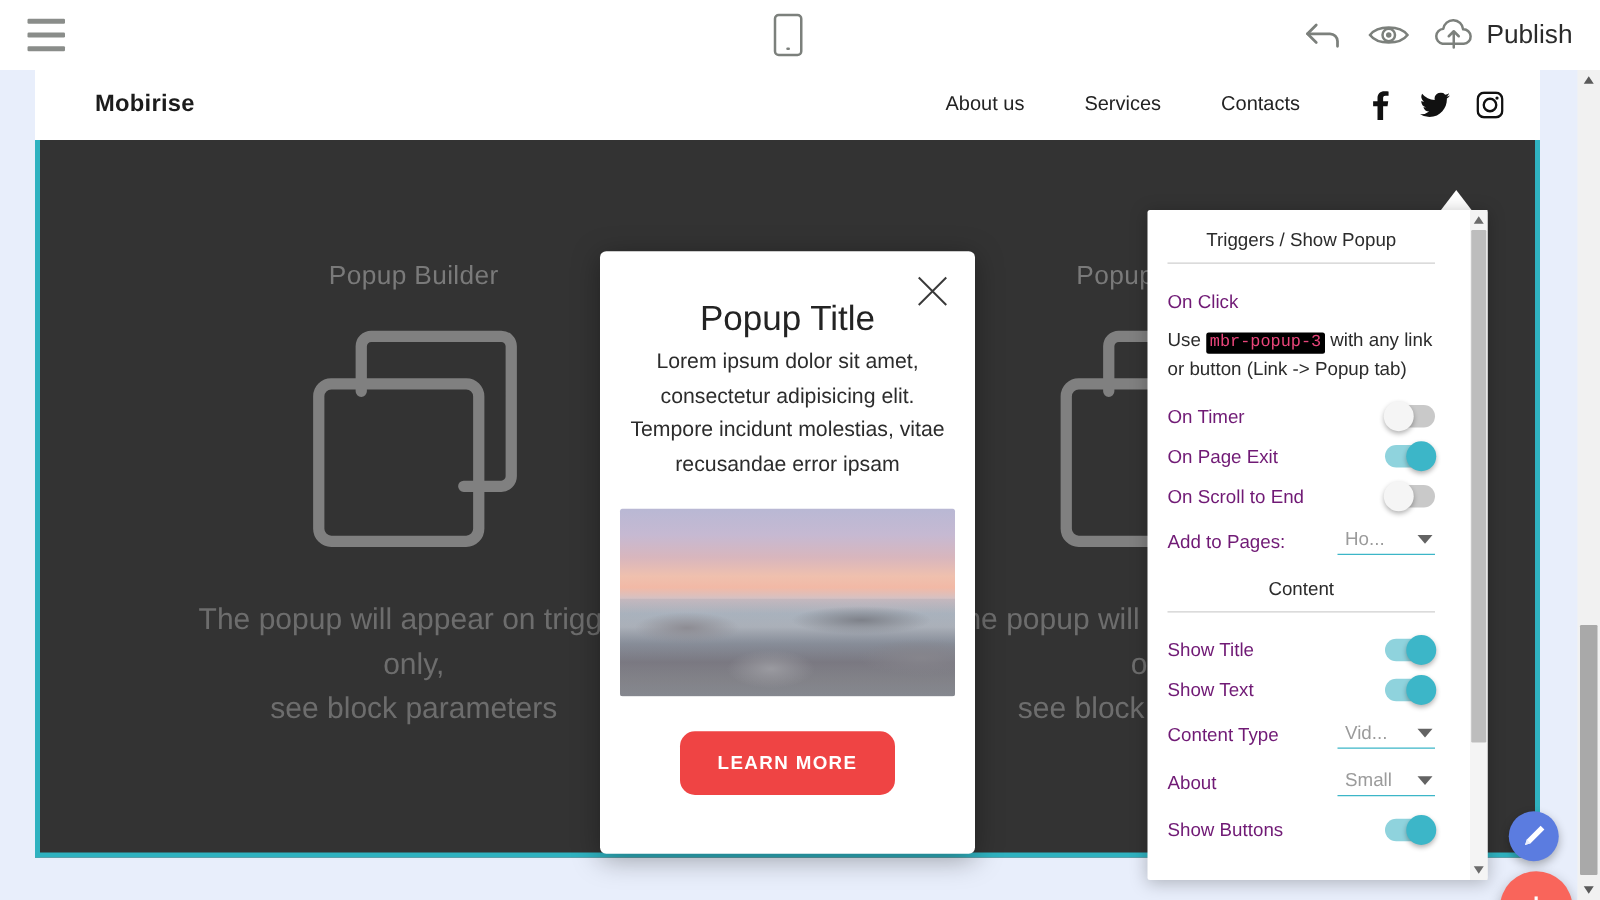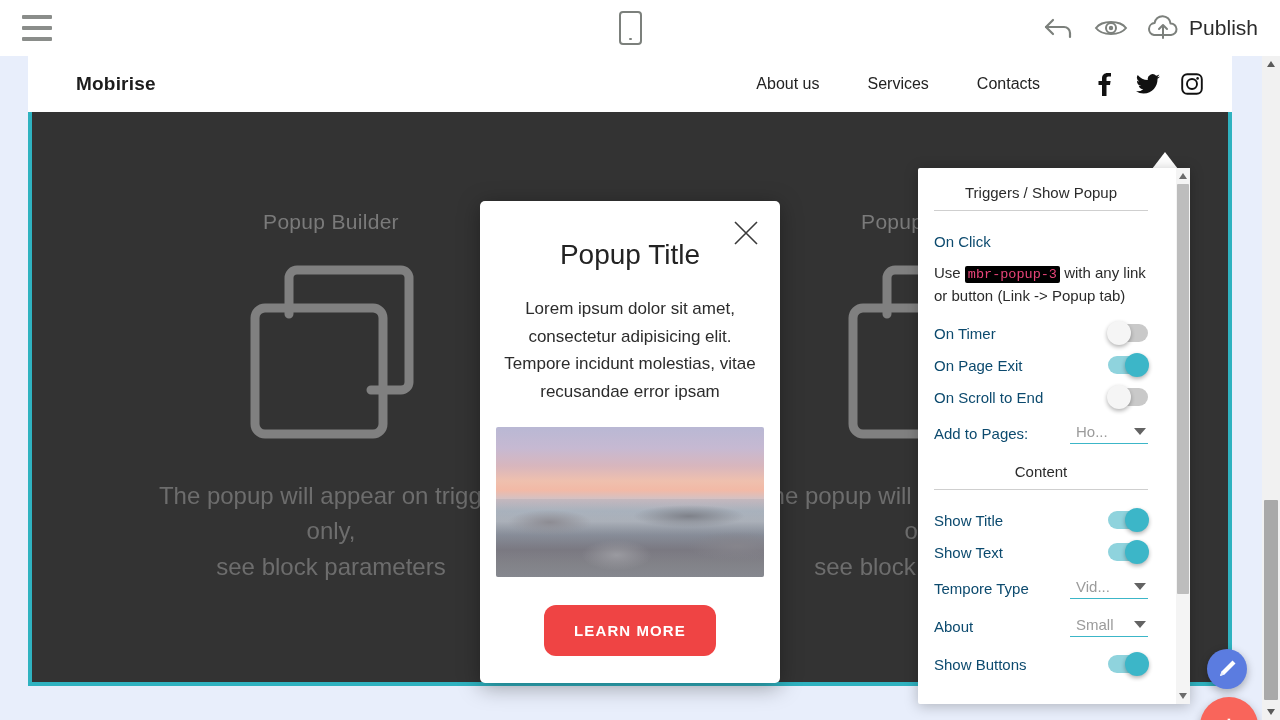--- a/index.html
+++ b/index.html
@@ -88,21 +88,21 @@
     background: #ffffff; border-radius: 5px;
     box-shadow: 0 4px 22px rgba(0,0,0,.35);
     padding: 26px 18px 5px;
     display:flex; flex-direction:column; align-items:center;
   }
   .popup-title { font-size: 28px; color: #232323; font-weight: 400; margin-top: 12px; }
   .popup-close {
     position:absolute; right: 20px; top: 18px; width: 28px; height: 28px; cursor:pointer;
   }
   .popup-text {
-    margin-top: 24px; font-size: 17px; line-height: 1.62; color: #2c2c2c; text-align:center;
+    margin-top: 4px; font-size: 17px; line-height: 1.62; color: #2c2c2c; text-align:center;
     width: 262px;
   }
   .video-thumb {
     margin-top: 22px; width: 268px; height: 150px; border-radius: 2px;
     position: relative; overflow:hidden;
     background:
       linear-gradient(to bottom,
         #b9b8d4 0%, #c6b9d2 14%, #d8b6bd 26%, #efc0ae 36%,
         #f2b9a6 42%, #cfc3c9 49%, #b9c4cf 56%, #c3cad2 63%,
         #9aa2ae 72%, #8e8a92 82%, #a7a6a8 92%, #b9bcc0 100%);
@@ -150,21 +150,21 @@
     overflow: hidden;
   }
   .sec-title {
     text-align:center; font-size: 15px; color: #2b2b2b; padding-bottom: 9px;
     border-bottom: 1px solid #cfcfcf; margin-bottom: 14px;
   }
   .row {
     display:flex; align-items:center; justify-content: space-between;
     min-height: 32px; margin-bottom: 0;
   }
-  .row-label { font-size: 15px; color: #0c4a6e; }
+  .row-label { font-size: 15px; color: #701a75; }
   .hint {
     font-size: 15px; color: #2b2b2b; line-height: 1.48; margin: 5px 0 10px;
   }
   .code {
     font-family: "Liberation Mono", monospace; font-size: 13.5px;
     color: #e8457a; background: #000000; padding: 1px 3px; border-radius: 2px;
   }
   .toggle {
     width: 40px; height: 18px; border-radius: 9px; position: relative; cursor:pointer;
     background: #c9c9c9;
@@ -406,21 +406,21 @@
           <div class="knob"></div>
         </div>
     </div>
     <div class="row">
       <div class="row-label">Show Text</div>
       <div class="toggle on">
           <div class="knob"></div>
         </div>
     </div>
     <div class="row" style="margin-top:4px;">
-      <div class="row-label">Tempore Type</div>
+      <div class="row-label">Content Type</div>
       <div class="select">
         <span>Vid...</span>
         <div class="caret"></div>
       </div>
     </div>
     <div class="row" style="margin-top:6px;">
       <div class="row-label">About</div>
       <div class="select">
         <span>Small</span>
         <div class="caret"></div>

